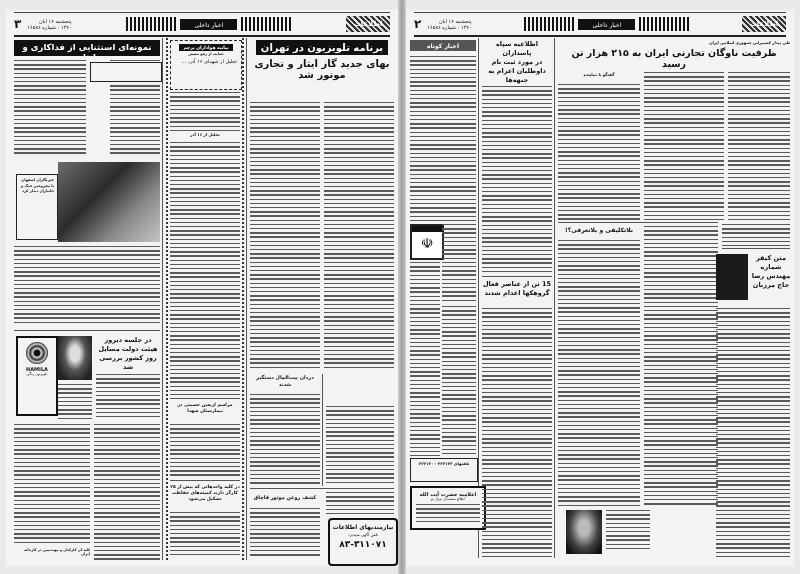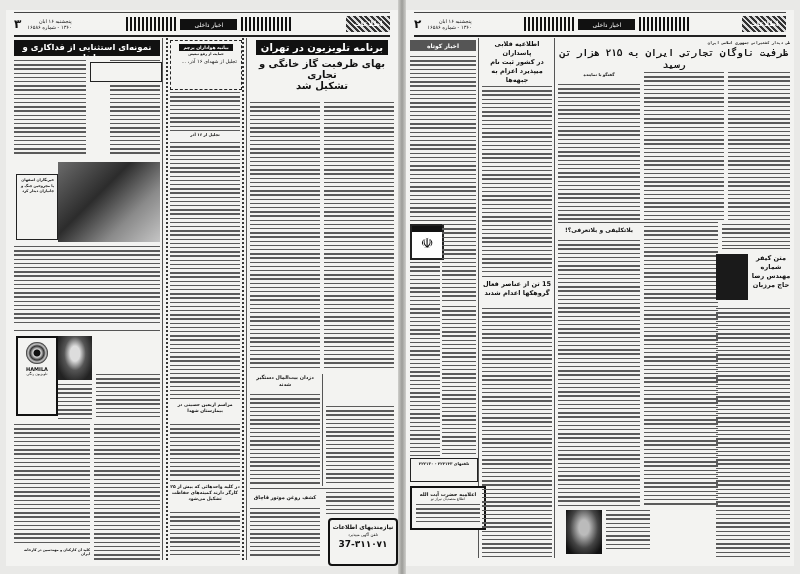--- a/index.html
+++ b/index.html
@@ -48,43 +48,43 @@
       </div>
     </div>
 
     <div class="rule-v" style="left:156px;top:28px;height:522px;"></div>
     <div class="rule-v dotted" style="left:160px;top:28px;height:522px;"></div>
     <div class="rule-v dotted" style="left:236px;top:28px;height:522px;"></div>
     <div class="rule-v" style="left:240px;top:28px;height:522px;"></div>
 
     <div class="col" style="left:244px;top:30px;width:144px;height:60px;">
       <div class="hl-black" style="font-size:10px;padding:2px 4px;margin:0 6px;">برنامه تلویزیون در تهران</div>
-      <div class="hl" style="font-size:10px;margin-top:3px;">بهای ظرفیت گاز خانگی و تجاری</div>
-      <div class="hl" style="font-size:10px;">تشکیل شد</div>
+      <div class="hl" style="font-size:10px;margin-top:3px;">بهای جدید گاز ایثار و تجاری</div>
+      <div class="hl" style="font-size:10px;">موتور شد</div>
     </div>
     <div class="col text" style="left:318px;top:92px;width:70px;height:268px;">.</div>
     <div class="col text" style="left:244px;top:92px;width:70px;height:268px;">.</div>
 
     <div class="rule-v" style="left:316px;top:364px;height:112px;"></div>
     <div class="col text" style="left:320px;top:396px;width:68px;height:80px;">.</div>
     <div class="col" style="left:244px;top:364px;width:70px;height:20px;">
       <div class="hl" style="font-size:5px;line-height:7px;">دزدان بیت‌المال دستگیر شدند</div>
     </div>
     <div class="col text" style="left:244px;top:384px;width:70px;height:92px;">.</div>
     <div style="position:absolute;left:244px;top:478px;width:144px;border-top:1px solid #555;"></div>
     <div class="col" style="left:244px;top:484px;width:70px;height:14px;">
       <div class="hl" style="font-size:5px;">کشف روغن موتور قاچاق</div>
     </div>
     <div class="col text" style="left:244px;top:498px;width:70px;height:50px;">.</div>
     <div class="col text" style="left:320px;top:482px;width:68px;height:24px;">.</div>
 
     <div class="box" style="left:322px;top:508px;width:66px;height:44px;border:2px solid #111;border-radius:4px;direction:rtl;text-align:center;">
       <div style="font-size:6px;font-weight:bold;margin-top:3px;">نیازمندیهای اطلاعات</div>
       <div style="font-size:4px;margin-top:2px;">تلفن آگهی میپذیرد</div>
-      <div style="font-size:9px;font-weight:bold;margin-top:2px;">37-۳۱۱۰۷۱</div>
+      <div style="font-size:9px;font-weight:bold;margin-top:2px;">۸۳-۳۱۱۰۷۱</div>
     </div>
 
     <div class="box" style="left:164px;top:30px;width:70px;height:48px;border:1px dashed #222;">
       <div class="hl-black" style="font-size:4.5px;margin:3px 8px 1px;padding:1px;">بیانیه هواداران پرچم</div>
       <div class="sub" style="font-size:3.5px;">حمایت از رفع تبعیض</div>
       <div style="font-size:5px;line-height:7px;direction:rtl;padding:2px 4px;">تجلیل از شهدای ۱۶ آذر، ...</div>
     </div>
     <div class="col text" style="left:164px;top:82px;width:70px;height:40px;">.</div>
     <div class="col" style="left:164px;top:122px;width:70px;height:8px;">
       <div class="sub" style="font-size:4px;">تجلیل از ۱۶ آذر</div>
@@ -113,20 +113,23 @@
     <div class="photo" style="left:52px;top:152px;width:102px;height:80px;background:linear-gradient(135deg,#6b6b6b,#2c2c2c 40%,#8a8a8a 70%,#c5c5c5);"></div>
     <div class="col text" style="left:8px;top:236px;width:146px;height:80px;">.</div>
     <div style="position:absolute;left:8px;top:320px;width:146px;border-top:1px solid #555;"></div>
 
     <div class="box" style="left:10px;top:326px;width:38px;height:76px;border:2px solid #111;">
       <div style="margin:4px auto 0;width:22px;height:22px;border-radius:50%;background:radial-gradient(circle,#111 3px,#ddd 4px,#333 7px,#ccc 9px,#222 11px);"></div>
       <div style="font-size:5px;font-weight:bold;text-align:center;margin-top:2px;">HAMILA</div>
       <div style="font-size:3.5px;text-align:center;direction:rtl;">تلویزیون رنگی</div>
     </div>
     <div class="photo" style="left:52px;top:326px;width:34px;height:44px;background:radial-gradient(ellipse at 50% 40%,#ddd 20%,#555 45%,#222 80%);"></div>
+    <div class="col" style="left:90px;top:326px;width:64px;height:36px;">
+      <div class="hl" style="font-size:6.5px;line-height:9px;">در جلسه دیروز هیئت دولت مسایل روز کشور بررسی شد</div>
+    </div>
     <div class="col text" style="left:90px;top:364px;width:64px;height:46px;">.</div>
     <div class="col text" style="left:52px;top:374px;width:34px;height:36px;">.</div>
     <div class="col text" style="left:88px;top:414px;width:66px;height:136px;">.</div>
     <div class="col text" style="left:8px;top:414px;width:76px;height:122px;">.</div>
     <div class="col" style="left:8px;top:538px;width:76px;height:10px;">
       <div style="font-size:3.5px;font-weight:bold;direction:rtl;">کلید آن کارکنان و مهندسین در کارخانه ایران</div>
     </div>
   </div>
 
   <div class="gutter"></div>
@@ -165,32 +168,32 @@
     <div class="box" style="left:4px;top:448px;width:66px;height:22px;">
       <div style="font-size:4px;line-height:6px;direction:rtl;text-align:center;padding:2px;font-weight:bold;">تلفنهای ۲۲۲۱۴۳ - ۲۲۲۱۳۰</div>
     </div>
     <div class="box" style="left:4px;top:476px;width:72px;height:40px;border:2px solid #111;">
       <div class="sub" style="font-size:5px;margin-top:3px;">اعلامیه حضرت آیت الله</div>
       <div style="font-size:3.6px;line-height:5px;direction:rtl;text-align:center;">اطلاع متصدیان تیراژ تو</div>
       <div class="text" style="height:18px;margin:2px 4px;">.</div>
     </div>
 
     <div class="col" style="left:76px;top:30px;width:70px;height:44px;">
-      <div class="hl" style="font-size:6.5px;line-height:9px;">اطلاعیه قلابی پاسداران</div>
-      <div class="hl" style="font-size:6.5px;line-height:9px;">در کشور ثبت نام</div>
-      <div class="hl" style="font-size:6.5px;line-height:9px;">میپذیرد اعزام به جبهه‌ها</div>
+      <div class="hl" style="font-size:6.5px;line-height:9px;">اطلاعیه سپاه پاسداران</div>
+      <div class="hl" style="font-size:6.5px;line-height:9px;">در مورد ثبت نام</div>
+      <div class="hl" style="font-size:6.5px;line-height:9px;">داوطلبان اعزام به جبهه‌ها</div>
     </div>
     <div class="col text" style="left:76px;top:76px;width:70px;height:188px;">.</div>
     <div style="position:absolute;left:76px;top:266px;width:70px;border-top:1px solid #555;"></div>
     <div class="col" style="left:76px;top:270px;width:70px;height:26px;">
       <div class="hl" style="font-size:6.5px;line-height:9px;">15 تن از عناصر فعال گروهکها اعدام شدند</div>
     </div>
     <div class="col text" style="left:76px;top:298px;width:70px;height:250px;">.</div>
 
-    <div class="col" style="left:152px;top:30px;width:232px;height:30px;font-family:Liberation Mono, monospace;">
+    <div class="col" style="left:152px;top:30px;width:232px;height:30px;">
       <div style="font-size:3.8px;direction:rtl;font-weight:bold;">طی دیدار کشتیرانی جمهوری اسلامی ایران</div>
       <div class="hl" style="font-size:9.5px;margin-top:2px;">ظرفیت ناوگان تجارتی ایران به ۲۱۵ هزار تن رسید</div>
     </div>
     <div class="col text" style="left:322px;top:62px;width:62px;height:148px;">.</div>
     <div class="col text" style="left:238px;top:62px;width:80px;height:148px;">.</div>
     <div class="col" style="left:152px;top:62px;width:82px;height:10px;">
       <div class="sub" style="font-size:4px;">گفتگو با نماینده</div>
     </div>
     <div class="col text" style="left:152px;top:74px;width:82px;height:136px;">.</div>
     <div style="position:absolute;left:152px;top:212px;width:160px;border-top:1px solid #555;"></div>

